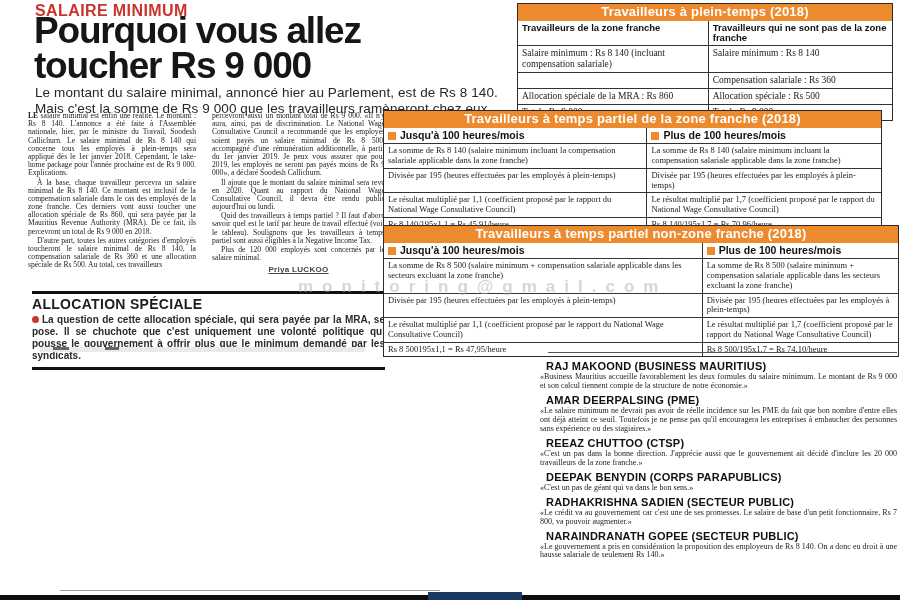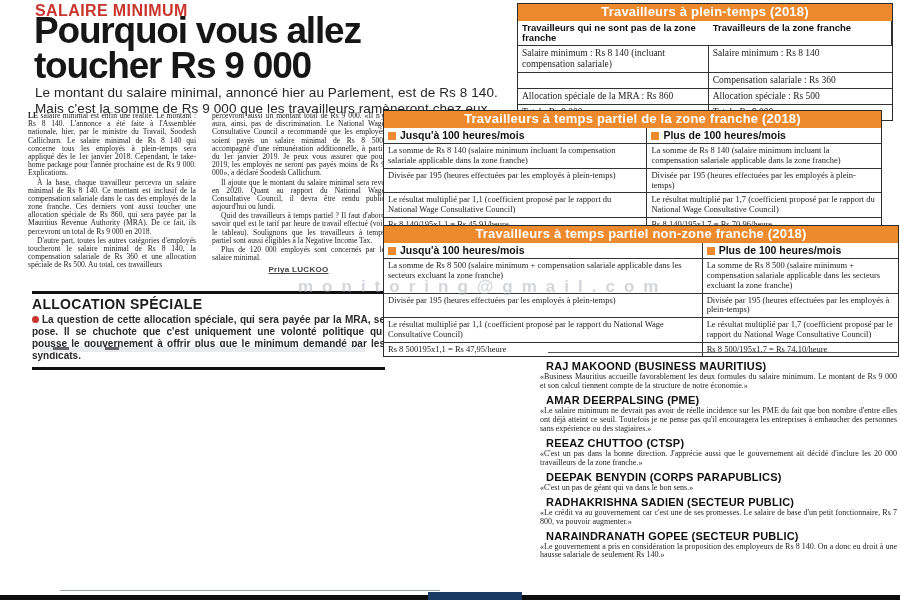--- a/index.html
+++ b/index.html
@@ -100,22 +100,22 @@
     <p><span class="reddot"></span><span>La question de cette allocation spéciale, qui sera payée par la MRA, se pose. Il se chuchote que c'est uniquement une volonté politique qui pousse le gouvernement à offrir plus que le minimum demandé par les syndicats.</span></p>
   </div>
 
   <div class="abs fragband"></div>
   <div class="abs dash" style="left:53px;width:16px;"></div>
   <div class="abs dash" style="left:105px;width:14px;"></div>
 
   <div class="abs t t1">
     <div class="hd">Travailleurs à plein-temps (2018)</div>
     <div class="grid">
+      <div class="c l ch" style="border-top:none;">Travailleurs de la zone franche</div>
       <div class="c ch" style="border-top:none;">Travailleurs qui ne sont pas de la zone franche</div>
-      <div class="c l ch" style="border-top:none;">Travailleurs de la zone franche</div>
       <div class="c l">Salaire minimum : Rs 8 140 (incluant compensation salariale)</div>
       <div class="c">Salaire minimum : Rs 8 140</div>
       <div class="c l"></div>
       <div class="c">Compensation salariale : Rs 360</div>
       <div class="c l">Allocation spéciale de la MRA : Rs 860</div>
       <div class="c">Allocation spéciale : Rs 500</div>
       <div class="c l">Total : Rs 9 000</div>
       <div class="c">Total : Rs 9 000</div>
     </div>
   </div>

